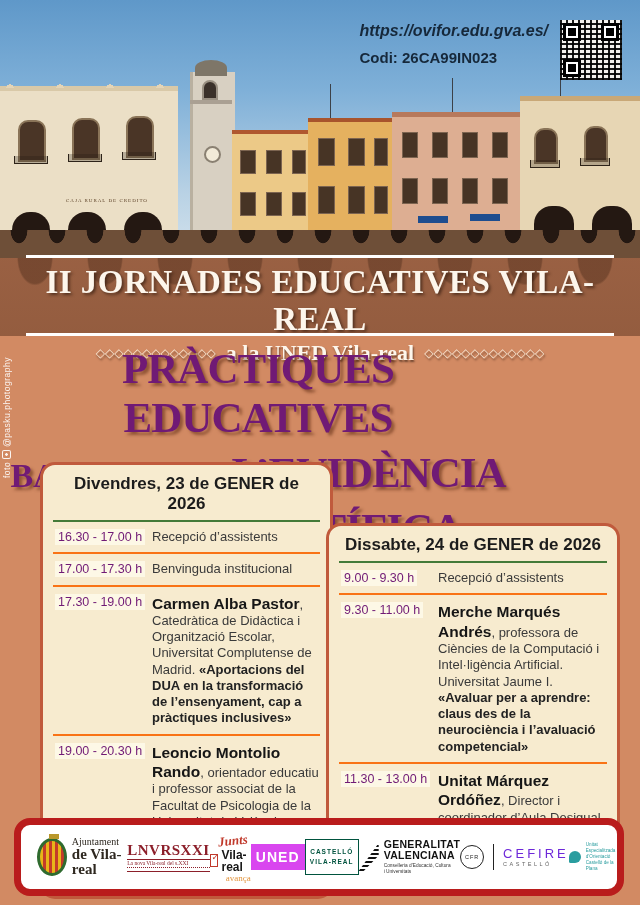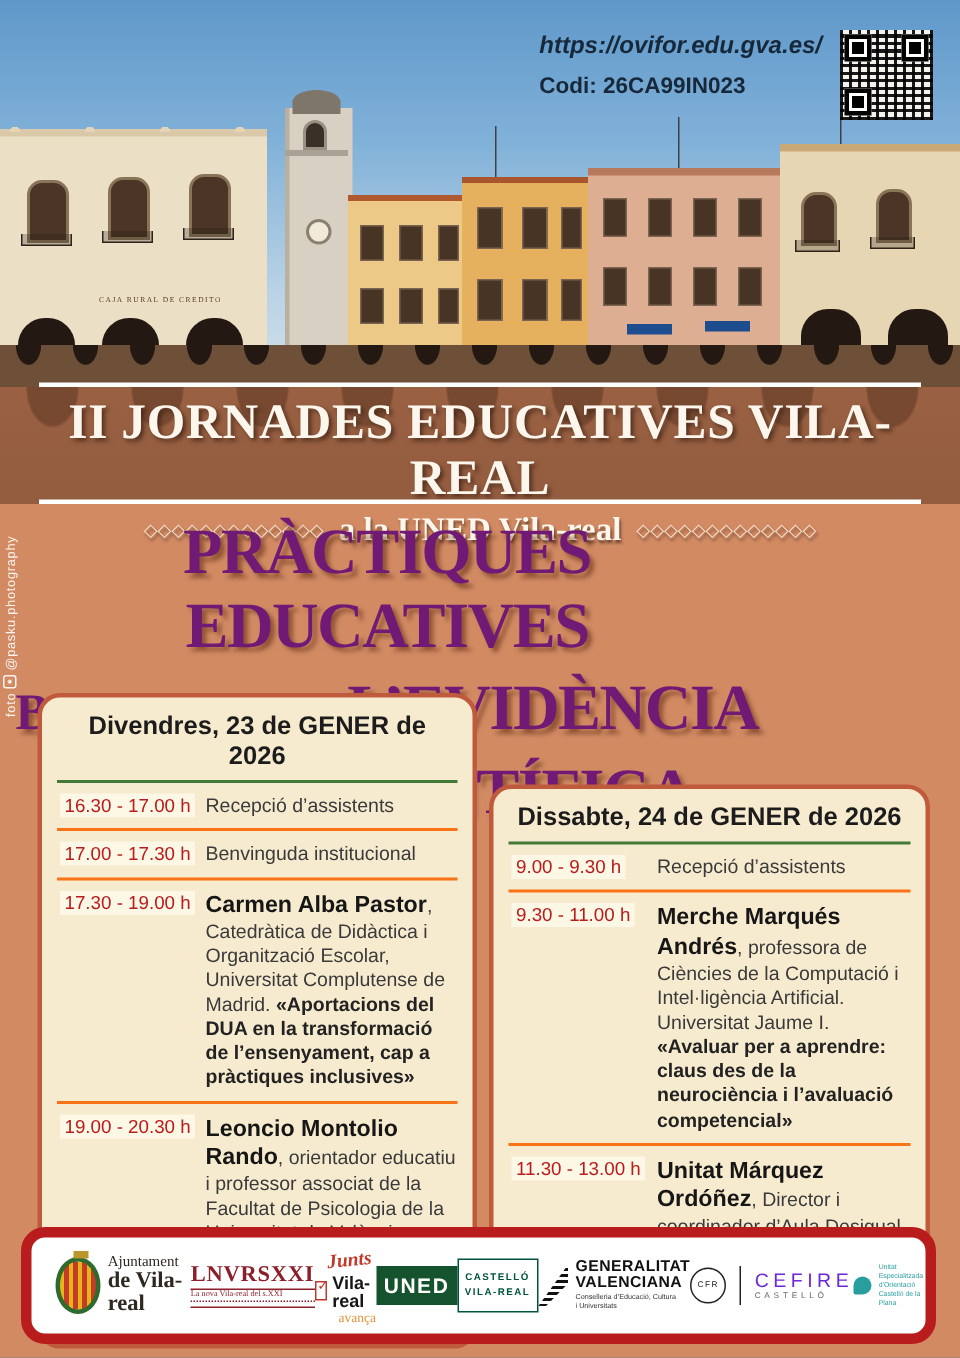--- a/index.html
+++ b/index.html
@@ -70,25 +70,25 @@
 
   
   .panel{position:absolute;background:#f7ebcf;border:3px solid #c05a3c;border-radius:15px;
     padding:7px 10px 10px 10px;box-sizing:border-box;color:#3a3a3a;}
   .panel h2{margin:2px 0 6px 0;text-align:center;font-size:17px;color:#1c1c1c;
     letter-spacing:0;font-family:"Liberation Sans",sans-serif;}
   .rows{border-top:2px solid #447a38;}
   .row{display:grid;grid-template-columns:90px 1fr;gap:7px;padding:7px 0 7px 2px;}
   .row + .row{border-top:2px solid #f97316;}
   .time{align-self:start;justify-self:start;background:#fdf8e6;font-size:12.5px;
-    color:#b91c1c;padding:1px 3px;white-space:nowrap;}
+    color:#701a75;padding:1px 3px;white-space:nowrap;}
   .desc{font-size:13px;line-height:1.25;color:#3a3a3a;}
   .speaker{font-size:15.5px;font-weight:bold;color:#161616;}
   .talk{font-weight:bold;color:#222;}
-  #panel-fri{left:25px;top:462px;width:293px;}
+  #panel-fri{left:40px;top:462px;width:293px;}
   #panel-sat{left:326px;top:523px;width:294px;}
 
   
   .logobar{position:absolute;left:14px;top:818px;width:610px;height:78px;background:#fff;
     border:7px solid #b91c1c;border-radius:16px;box-sizing:border-box;
     display:flex;align-items:center;justify-content:space-between;padding:0 16px;}
   .logo{display:flex;align-items:center;gap:5px;}
   
   .crest{width:32px;height:32px;border-radius:50%;border:3px solid #2f6b2f;
     background:repeating-linear-gradient(90deg,#e8b519 0 3px,#c43b2a 3px 6px);position:relative;}
@@ -105,21 +105,21 @@
   .junts{line-height:1;position:relative;}
   .junts-script{font-family:"Liberation Serif",serif;font-style:italic;font-weight:bold;
     color:#c0392b;font-size:13px;transform:rotate(-6deg);display:inline-block;margin-left:8px;}
   .junts-row{display:flex;align-items:center;gap:3px;margin-top:1px;}
   .junts-box{width:11px;height:11px;border:1.5px solid #c0392b;position:relative;}
   .junts-box::after{content:"✓";position:absolute;left:1px;top:-2px;font-size:9px;color:#c0392b;}
   .junts-name{font-size:12px;font-weight:bold;color:#161616;}
   .junts-tag{font-family:"Liberation Serif",serif;color:#e2953f;
     font-size:9px;text-align:right;margin-top:1px;}
   
-  .uned-block{width:54px;height:26px;background:#14532d;color:#fff;display:flex;
+  .uned-block{width:54px;height:26px;background:#d946ef;color:#fff;display:flex;
     align-items:center;justify-content:center;font-size:14px;font-weight:bold;letter-spacing:1px;}
   .uned-box{width:52px;height:34px;border:1.5px solid #00533e;color:#00533e;display:flex;
     flex-direction:column;align-items:center;justify-content:center;font-size:6.5px;
     font-weight:bold;letter-spacing:1px;line-height:1.5;}
   
   .gva-icon{width:20px;height:28px;background:repeating-linear-gradient(0deg,#111 0 2px,#fff 2px 4px);
     clip-path:polygon(0 100%,100% 0,100% 45%,25% 100%);}
   .gva-txt{line-height:1.05;color:#111;}
   .gva-t{font-size:10.5px;font-weight:bold;letter-spacing:.3px;}
   .gva-s{font-size:4.8px;color:#333;margin-top:2px;line-height:1.25;}

